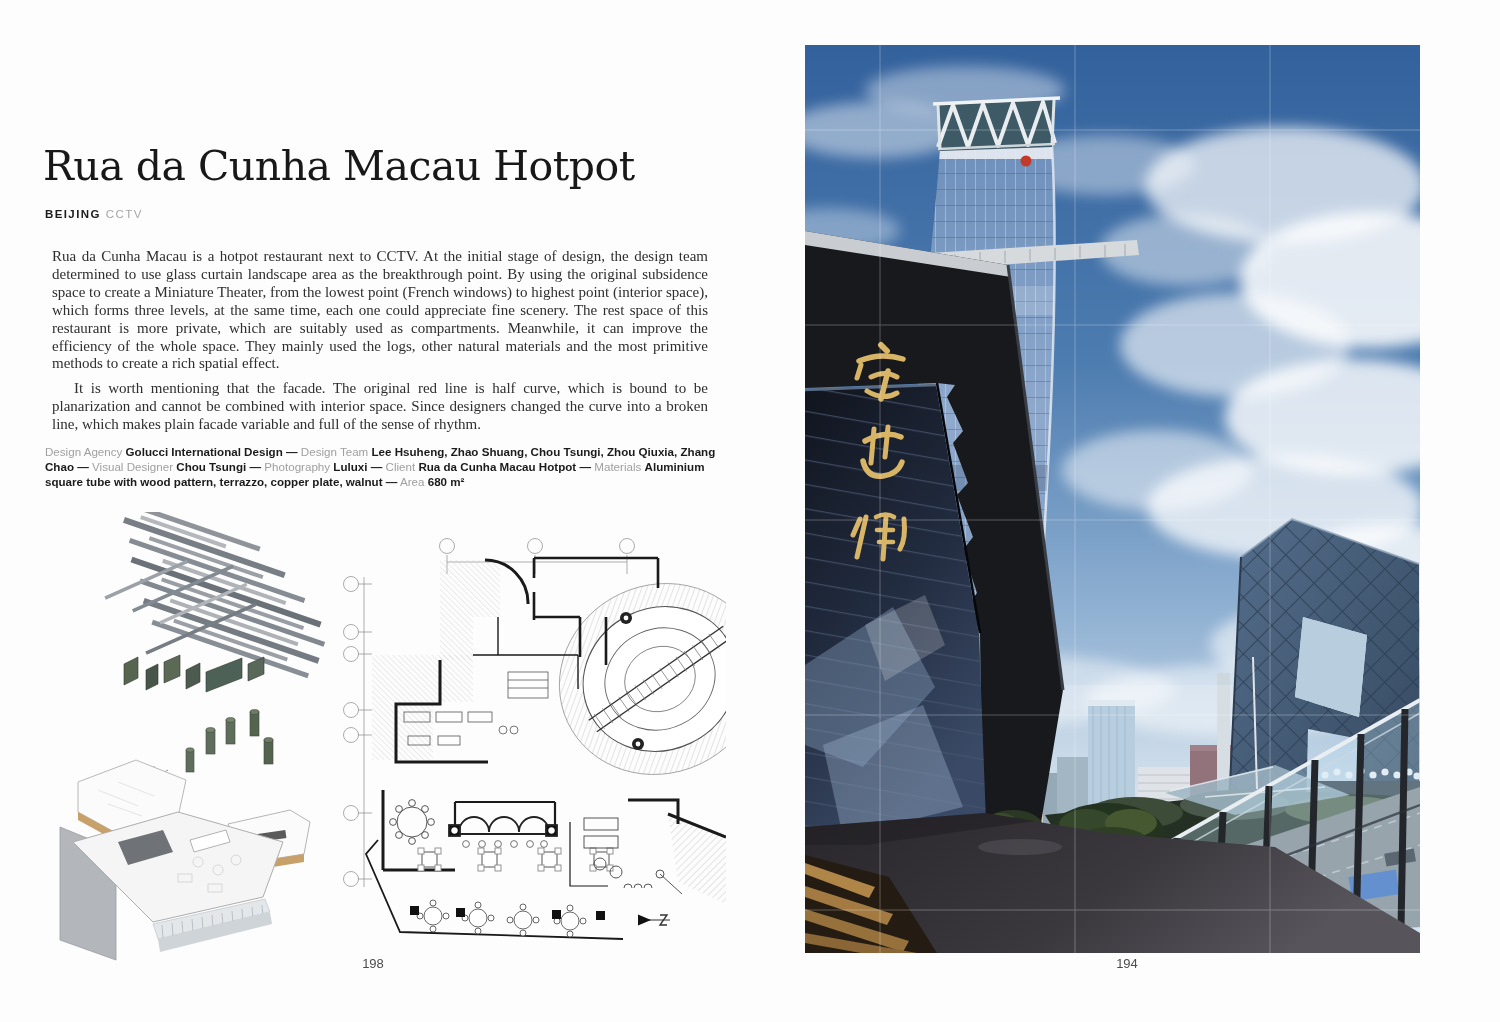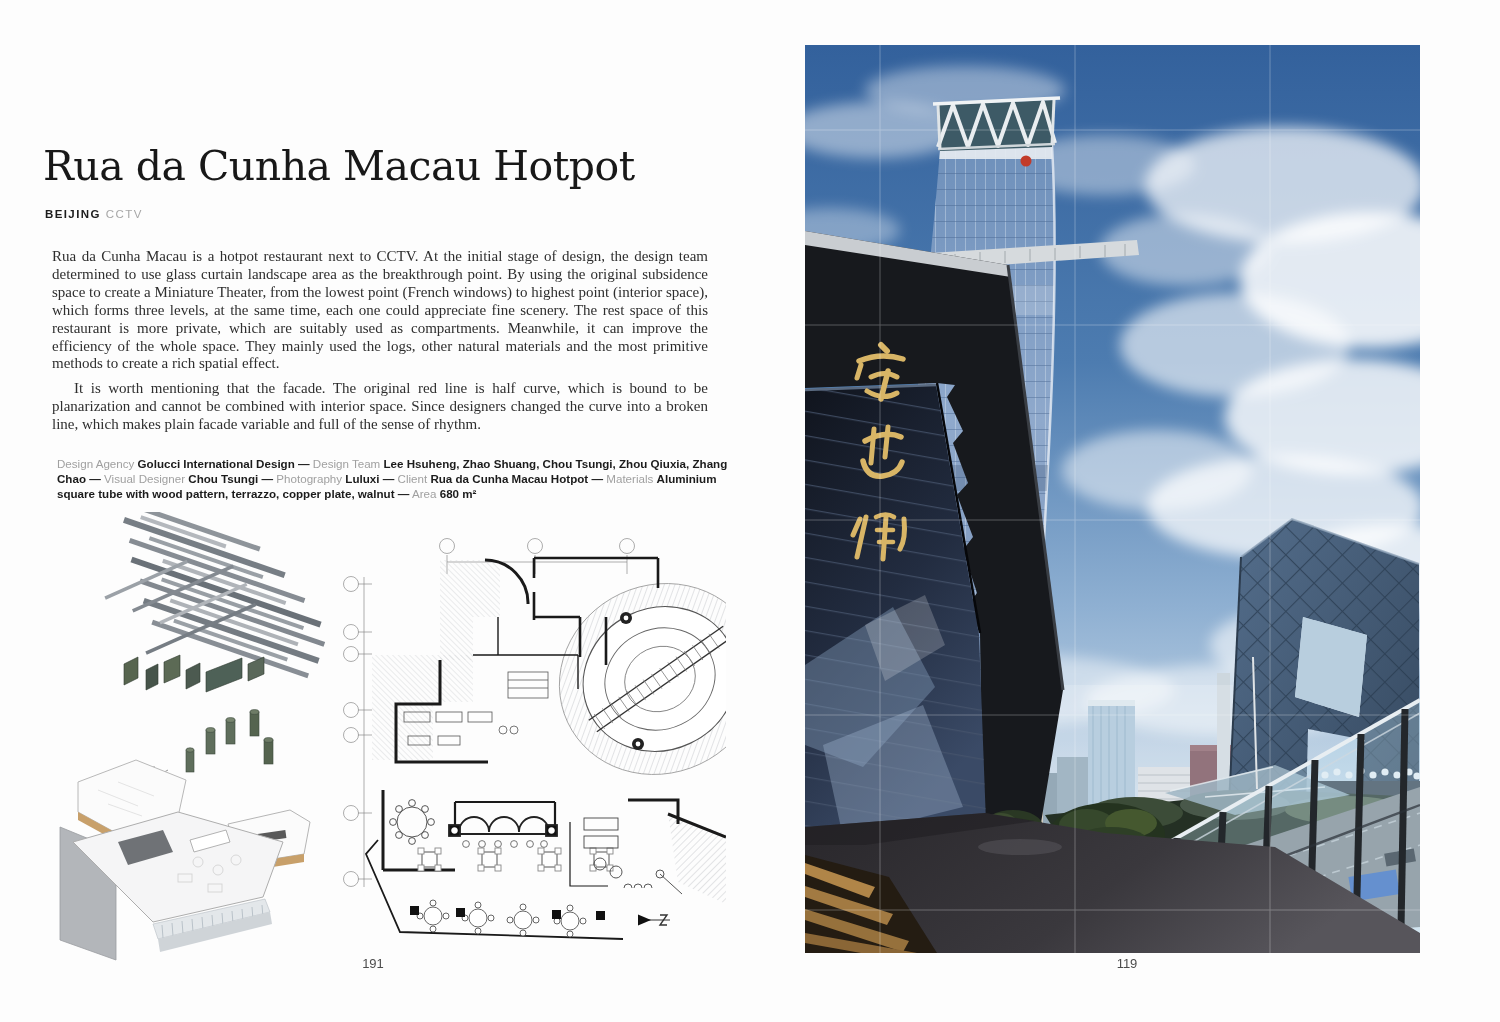--- a/index.html
+++ b/index.html
@@ -9,21 +9,21 @@
   .title{position:absolute;left:43px;top:142px;margin:0;
          font-family:"DejaVu Serif","Liberation Serif",serif;
          font-size:41px;font-weight:500;letter-spacing:-0.5px;color:#181818;white-space:nowrap;}
   .location{position:absolute;left:45px;top:208px;margin:0;
             font-size:11.5px;font-weight:700;letter-spacing:1.4px;color:#1c1c1c;}
   .location .country{color:#a6a6a6;font-weight:400;margin-left:5px;letter-spacing:1.4px;}
   .body-col{position:absolute;left:45px;top:241px;width:670px;}
   p.bodytext{margin:7px;font-family:"Liberation Serif",serif;font-size:15px;
              line-height:17.9px;text-align:justify;color:#2e2e2e;}
   p.bodytext.indent{text-indent:22px;}
-  .credits{position:absolute;left:45px;top:444px;width:678px;margin:12px;
+  .credits{position:absolute;left:45px;top:444px;width:678px;margin:0;
            font-size:11.6px;line-height:15.2px;color:#1b1b1b;}
   .cl{color:#a0a0a0;font-weight:400;}
   .cv{color:#1b1b1b;font-weight:700;}
   .cs{color:#1b1b1b;font-weight:700;}
   figure{margin:0;position:absolute;}
   .axon{left:58px;top:512px;width:278px;height:452px;}
   .plan{left:338px;top:522px;width:388px;height:424px;}
   .photo{left:805px;top:45px;width:615px;height:908px;}
   figure svg{display:block;width:100%;height:100%;}
   .pageno{position:absolute;top:956px;font-size:13px;color:#4c4c4c;text-align:center;width:70px;}
@@ -302,21 +302,21 @@
           <line x1="322" y1="352" x2="344" y2="372"></line>
       </g>
       <g>
         <line x1="300" y1="398" x2="332" y2="398" stroke="#333333" stroke-width="1"></line>
         <polygon points="300,392.5 313,398 300,403.5" fill="#111111"></polygon>
         <path d="M322,393 l7,0 l-7,10 l7,0" stroke="#333333" stroke-width="1.4" fill="none"></path>
       </g>
     </svg>
   </figure>
 
-  <div class="pageno left">191</div>
+  <div class="pageno left">198</div>
 
   <figure class="photo">
     <svg viewBox="0 0 615 908" xmlns="http://www.w3.org/2000/svg" preserveAspectRatio="none">
       <defs>
         <linearGradient id="sky" x1="0" y1="0" x2="0" y2="1">
           <stop offset="0" stop-color="#33619c"></stop>
             <stop offset="0.35" stop-color="#4d7cb0"></stop>
           <stop offset="0.62" stop-color="#8fb0d2"></stop>
             <stop offset="0.82" stop-color="#c8d9e8"></stop>
           <stop offset="1" stop-color="#dfe9f1"></stop>
@@ -552,15 +552,15 @@
           <line x1="465" y1="0" x2="465" y2="908"></line>
         <line x1="0" y1="85" x2="615" y2="85"></line>
           <line x1="0" y1="280" x2="615" y2="280"></line>
         <line x1="0" y1="475" x2="615" y2="475"></line>
           <line x1="0" y1="670" x2="615" y2="670"></line>
         <line x1="0" y1="865" x2="615" y2="865"></line>
       </g>
     </svg>
   </figure>
 
-  <div class="pageno right">119</div>
+  <div class="pageno right">194</div>
 
 </div>
 
 </body></html>

